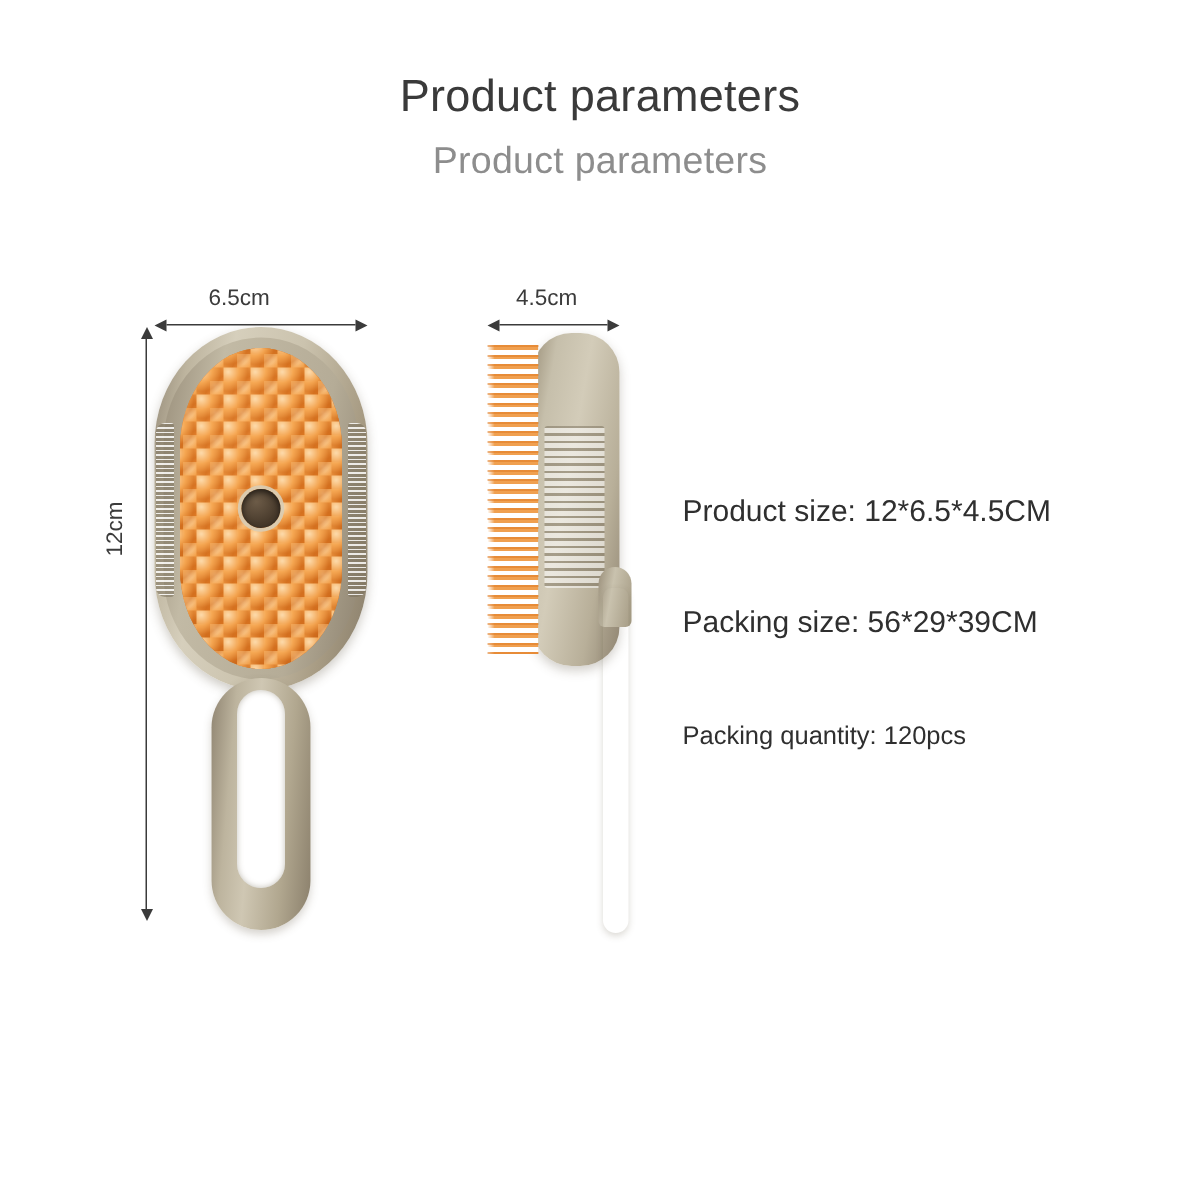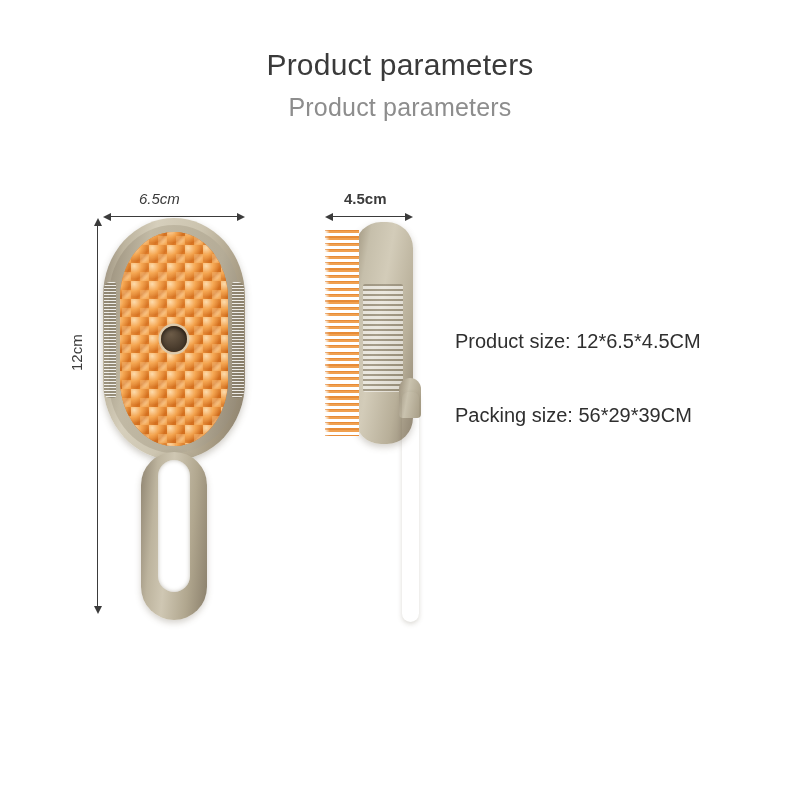--- a/index.html
+++ b/index.html
@@ -45,22 +45,22 @@
     font-weight: 400;
   }
 
   
   .dim-label {
     position: absolute;
     font-size: 15px;
     color: #3b3b3b;
     white-space: nowrap;
   }
-  .dim-label-6 { left: 139px; top: 190px; font-style: italic; }
-  .dim-label-4 { left: 344px; top: 190px; font-weight: bold; }
+  .dim-label-6 { left: 139px; top: 190px; }
+  .dim-label-4 { left: 344px; top: 190px; }
   .dim-label-12 {
     left: 68px;
     top: 371px;
     transform: rotate(-90deg);
     transform-origin: left top;
   }
 
   .dim-line-h {
     position: absolute;
     height: 1px;
@@ -373,15 +373,16 @@
   <div class="arrow arrow-left" style="left:325px; top:212.5px;"></div>
   <div class="arrow arrow-right" style="left:405px; top:212.5px;"></div>
 
   <div class="dim-label dim-label-12">12cm</div>
   <div class="dim-line-v" style="left:97px; top:226px; height:380px;"></div>
   <div class="arrow arrow-up" style="left:93.5px; top:218px;"></div>
   <div class="arrow arrow-down" style="left:93.5px; top:606px;"></div>
 
   <div class="spec-line spec-1">Product size: 12*6.5*4.5CM</div>
   <div class="spec-line spec-2">Packing size: 56*29*39CM</div>
+  <div class="spec-line spec-3">Packing quantity: 120pcs</div>
 
 
 </div>
 
 </body></html>

